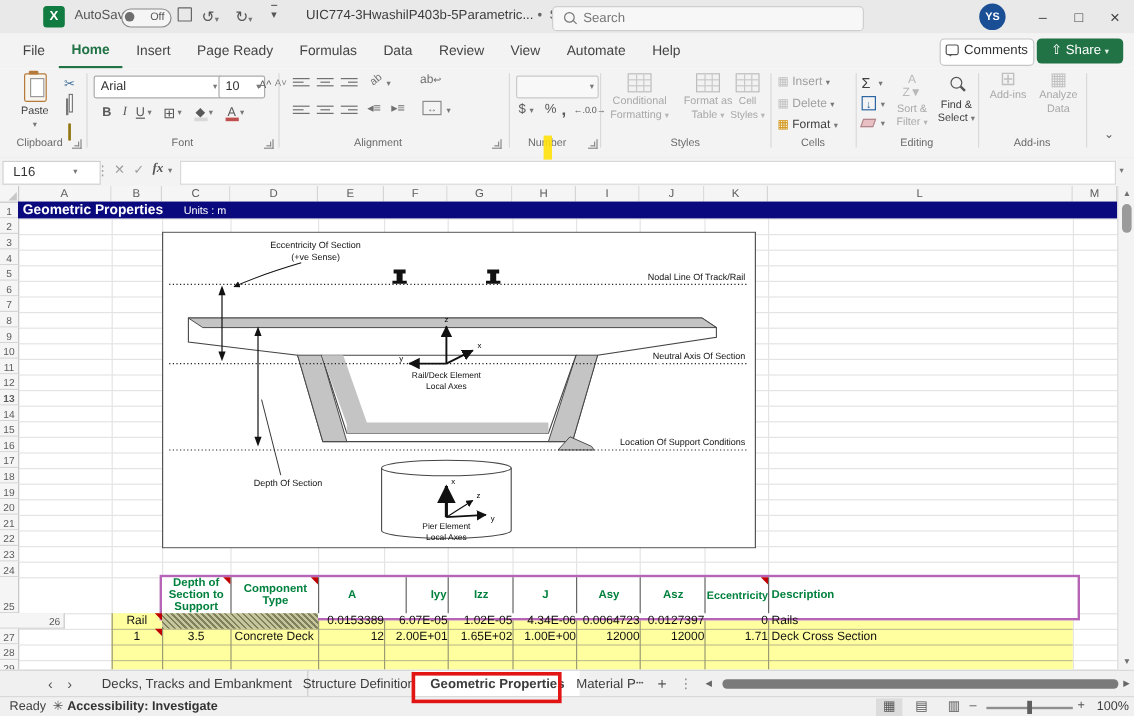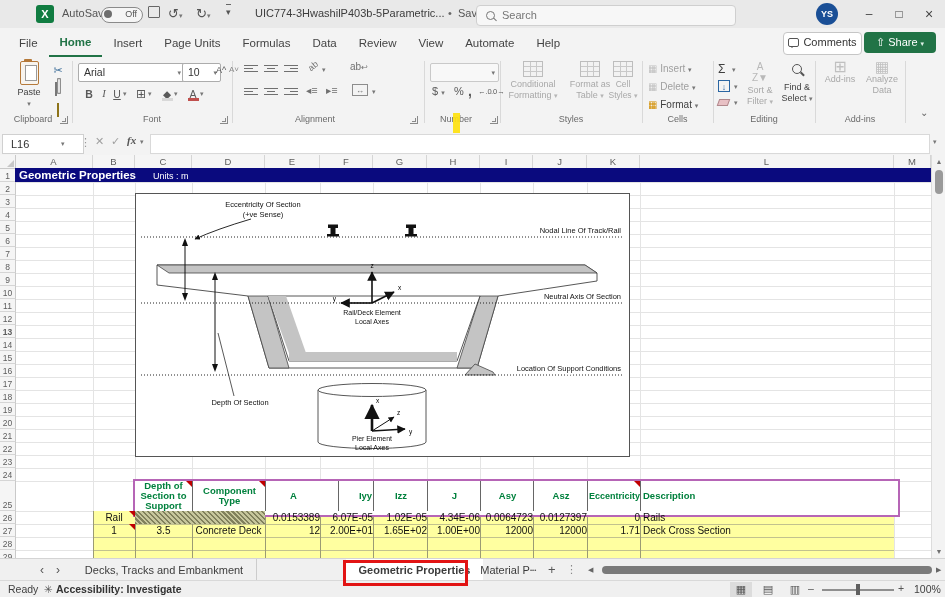--- a/index.html
+++ b/index.html
@@ -6,21 +6,21 @@
   body{width:945px;height:597px;font-family:"Liberation Sans","DejaVu Sans",sans-serif;-webkit-font-smoothing:antialiased;}
   .app{position:relative;width:945px;height:597px;background:#fff;overflow:hidden;font-size:11px;color:#3b3b3b;}
   .abs{position:absolute;box-sizing:border-box;}
   
   .titlebar{position:absolute;left:0;top:0;width:945px;height:28px;background:#e9e9e9;}
   .xl-icon{position:absolute;left:36px;top:5px;width:18px;height:18px;background:#107c41;border-radius:3px;color:#fff;font-weight:bold;font-size:11px;text-align:center;line-height:18px;}
   .qat{color:#555;}
   .toggle{position:absolute;left:101px;top:7px;width:40px;height:14px;border:1px solid #8a8a8a;border-radius:8px;background:#f5f5f5;}
   .toggle .knob{position:absolute;left:2px;top:2px;width:8px;height:8px;border-radius:50%;background:#6e6e6e;}
   .toggle .tl{position:absolute;right:5px;top:1px;font-size:9px;color:#555;}
-  .search{position:absolute;left:460px;top:5px;width:258px;height:19px;background:#f7f7f7;border:1px solid #cfcfcf;border-radius:4px;color:#767676;line-height:19px;margin-left:16px;}
+  .search{position:absolute;left:460px;top:5px;width:258px;height:19px;background:#f7f7f7;border:1px solid #cfcfcf;border-radius:4px;color:#767676;line-height:19px;}
   .mag{display:inline-block;width:7px;height:7px;border:1.3px solid #777;border-radius:50%;position:relative;margin:0 7px 0 9px;top:1px;}
   .mag::after{content:"";position:absolute;left:6px;top:7px;width:4px;height:1.3px;background:#777;transform:rotate(45deg);}
   .avatar{position:absolute;left:816px;top:3px;width:22px;height:22px;border-radius:50%;background:#1a4f96;color:#fff;font-size:9px;font-weight:bold;text-align:center;line-height:22px;}
   .winbtn{position:absolute;top:0;width:30px;height:28px;text-align:center;line-height:28px;font-size:12px;color:#444;}
   
   .tabrow{position:absolute;left:0;top:28px;width:945px;height:29px;background:#f3f3f3;}
   .rtabs{position:absolute;left:8px;top:0;height:29px;display:flex;align-items:center;}
   .rtab{padding:0 11px;height:26px;line-height:26px;font-size:11.5px;color:#444;}
   .rtab.active{font-weight:bold;color:#217346;border-bottom:2.5px solid #217346;}
   .cmtbtn{position:absolute;left:783px;top:4px;width:77px;height:21px;border:1px solid #c6c6c6;background:#fff;border-radius:4px;line-height:19px;text-align:center;color:#333;}
@@ -126,21 +126,21 @@
     <div class="winbtn" style="left:854px;">–</div>
     <div class="winbtn" style="left:884px;">□</div>
     <div class="winbtn" style="left:914px;font-size:14px;">×</div>
   </div>
 
   <div class="tabrow">
     <div class="rtabs" id="rtabs">
         <div class="rtab">File</div>
         <div class="rtab active">Home</div>
         <div class="rtab">Insert</div>
-        <div class="rtab">Page Units</div>
+        <div class="rtab">Page Ready</div>
         <div class="rtab">Formulas</div>
         <div class="rtab">Data</div>
         <div class="rtab">Review</div>
         <div class="rtab">View</div>
         <div class="rtab">Automate</div>
         <div class="rtab">Help</div>
       </div>
     <div class="cmtbtn"><span class="bubble"></span><span>Comments</span></div>
     <div class="sharebtn">⇧ <span>Share</span> <span class="dd" style="color:#dff0e6;">▾</span></div>
   </div>
@@ -370,21 +370,21 @@
         <div class="rowhdr" style="top: 209px; height: 12px;">16</div>
         <div class="rowhdr" style="top: 222px; height: 12px;">17</div>
         <div class="rowhdr" style="top: 235px; height: 12px;">18</div>
         <div class="rowhdr" style="top: 248px; height: 12px;">19</div>
         <div class="rowhdr" style="top: 261px; height: 12px;">20</div>
         <div class="rowhdr" style="top: 274px; height: 12px;">21</div>
         <div class="rowhdr" style="top: 287px; height: 12px;">22</div>
         <div class="rowhdr" style="top: 300px; height: 12px;">23</div>
         <div class="rowhdr" style="top: 313px; height: 12px;">24</div>
         <div class="rowhdr" style="top: 326px; height: 29px;">25</div>
-        <div class="rowhdr" style="top: 356px; height: 12px;">26</div>
+        <div class="rowhdr" style="top: 356px; height: 12px; padding-left: 38px;">26</div>
         <div class="rowhdr" style="top: 369px; height: 12px;">27</div>
         <div class="rowhdr" style="top: 382px; height: 12px;">28</div>
         <div class="rowhdr" style="top: 395px; height: 12px;">29</div>
       </div>
     <div class="corner"></div>
 
     <div class="banner">
       <span style="font-weight:bold;font-size:11.5px;padding-left:4px;">Geometric Properties</span>
       <span style="font-size:9px;padding-left:14px;">Units : m</span>
     </div>
@@ -519,20 +519,21 @@
       <div style="text-align:center;font-size:7px;color:#707070;line-height:13px;">▲</div>
       <div class="vthumb"></div>
       <div style="position:absolute;bottom:0;width:100%;text-align:center;font-size:7px;color:#707070;line-height:13px;">▼</div>
     </div>
   </div>
 
   <div class="tabbar">
     <span class="navarrow" style="left:40px;">‹</span>
     <span class="navarrow" style="left:56px;">›</span>
     <div class="stab" style="left:72px;width:160px;">Decks, Tracks and Embankment</div>
+    <div class="stab" style="left:237px;width:100px;">Structure Definition</div>
     <div class="stab active" style="left:346px;width:113px;">Geometric Properties</div>
     <div class="stab" style="left:462px;width:62px;border-right:none;">Material P</div>
     <span class="abs" style="left:530px;top:8px;font-size:6px;color:#555;">•••</span>
     <span class="abs" style="left:548px;top:3px;font-size:13px;color:#555;">+</span>
     <span class="abs" style="left:566px;top:4px;color:#888;">⋮</span>
     <span class="abs" style="left:588px;top:7px;font-size:7px;color:#666;">◀</span>
     <div class="hscroll"></div>
     <span class="abs" style="left:936px;top:7px;font-size:7px;color:#666;">▶</span>
     <div class="redbox"></div>
   </div>

